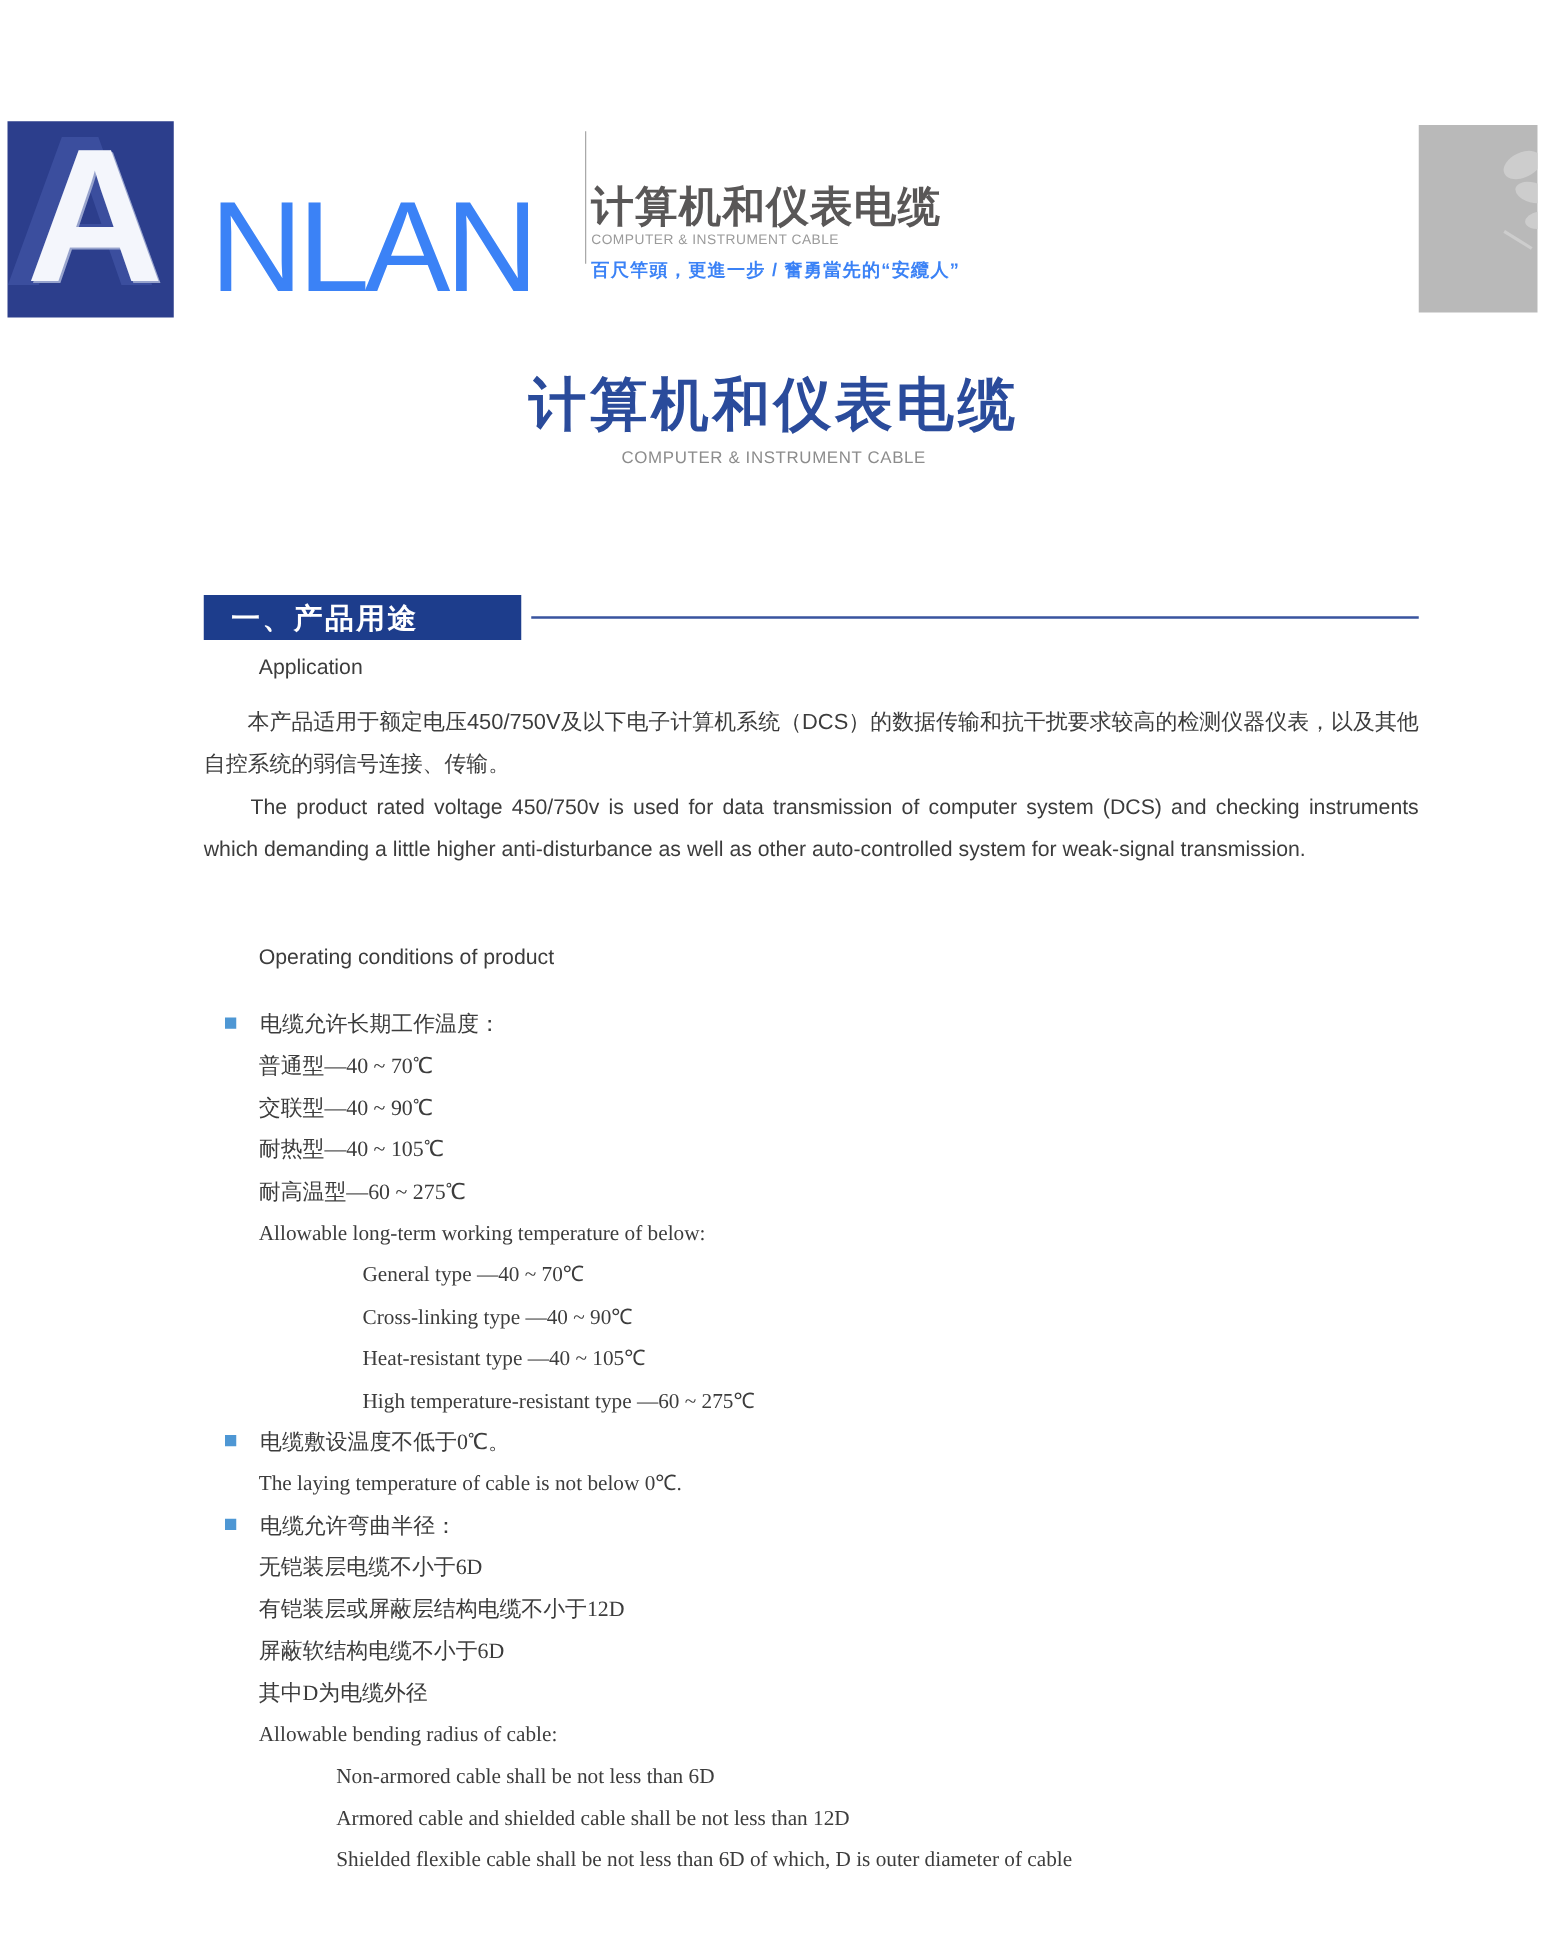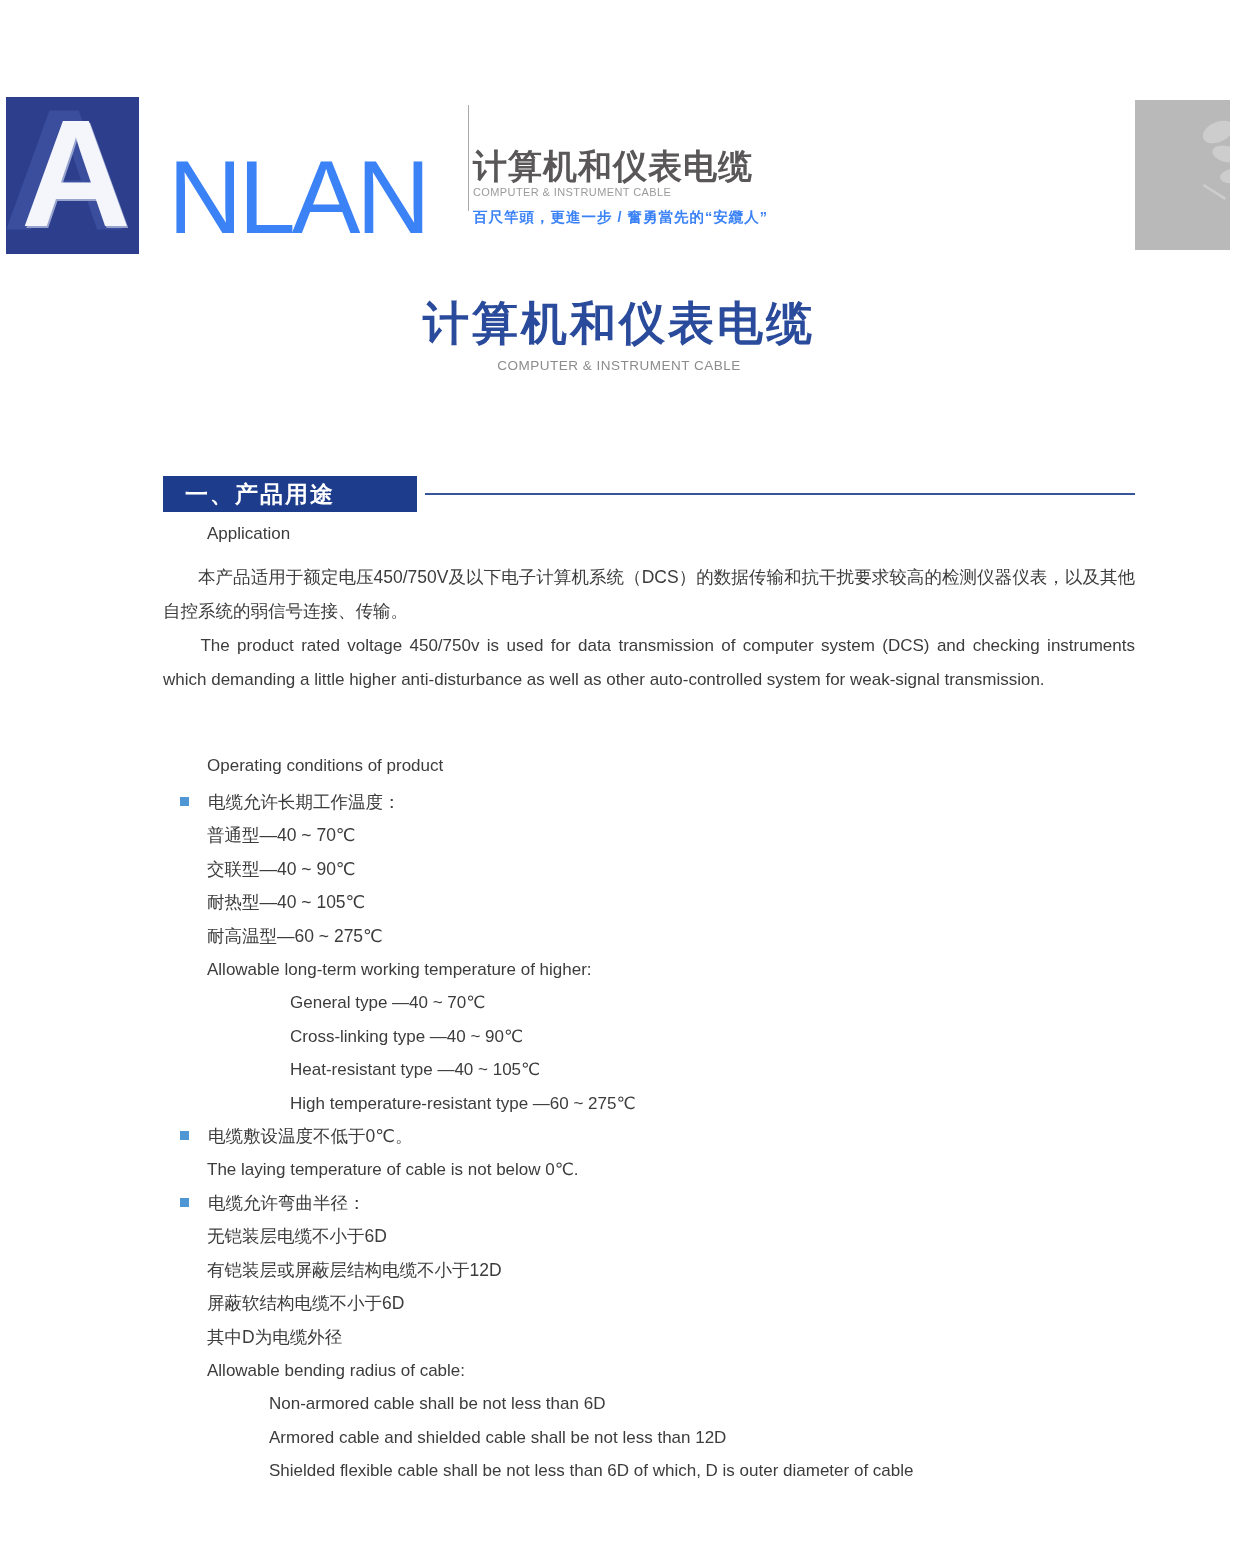--- a/index.html
+++ b/index.html
@@ -36,21 +36,21 @@
   #sec2{top:744px;}
   .sec-head{display:flex;align-items:center;height:36px;}
   .sec-box{width:254px;height:36px;background:#1d3d8c;color:#fff;font-size:23px;font-weight:bold;
     display:flex;align-items:center;padding-left:22px;letter-spacing:2px;flex:none;}
   .sec-line{flex:1;height:2px;background:#39549f;margin-left:8px;}
   .sec-sub{margin:9px 0 0 44px;font-size:17px;line-height:26px;}
 
   .para-zh{margin-top:13px;font-size:17.5px;line-height:34px;text-indent:2em;text-align:justify;}
   .para-en{margin-top:1px;font-size:17px;line-height:33.5px;text-indent:2.2em;text-align:justify;}
 
-  .list{margin-top:7px;}
+  .list{margin-top:24px;font-family:Liberation Serif, serif;}
   .line{font-size:17px;line-height:33.4px;padding-left:44px;}
   .line.zh{font-size:17.5px;}
   .l-bullet{padding-left:17px;}
   .sq{display:inline-block;width:9px;height:9px;background:#4e97d4;margin-right:19px;vertical-align:2px;}
   .ind-a{padding-left:127px;}
   .ind-b{padding-left:106px;}
 </style>
 </head>
 <body>
 
@@ -97,21 +97,21 @@
   <div class="sec-sub">Operating conditions of product</div>
 
   <div class="list">
     <div class="line zh l-bullet">
       <span class="sq"></span><span>电缆允许长期工作温度：</span>
     </div>
     <div class="line zh">普通型—40 ~ 70℃</div>
     <div class="line zh">交联型—40 ~ 90℃</div>
     <div class="line zh">耐热型—40 ~ 105℃</div>
     <div class="line zh">耐高温型—60 ~ 275℃</div>
-    <div class="line">Allowable long-term working temperature of higher:</div>
+    <div class="line">Allowable long-term working temperature of below:</div>
     <div class="line ind-a">General type —40 ~ 70℃</div>
     <div class="line ind-a">Cross-linking type —40 ~ 90℃</div>
     <div class="line ind-a">Heat-resistant type —40 ~ 105℃</div>
     <div class="line ind-a">High temperature-resistant type —60 ~ 275℃</div>
 
     <div class="line zh l-bullet">
       <span class="sq"></span><span>电缆敷设温度不低于0℃。</span>
     </div>
     <div class="line">The laying temperature of cable is not below 0℃.</div>
 

